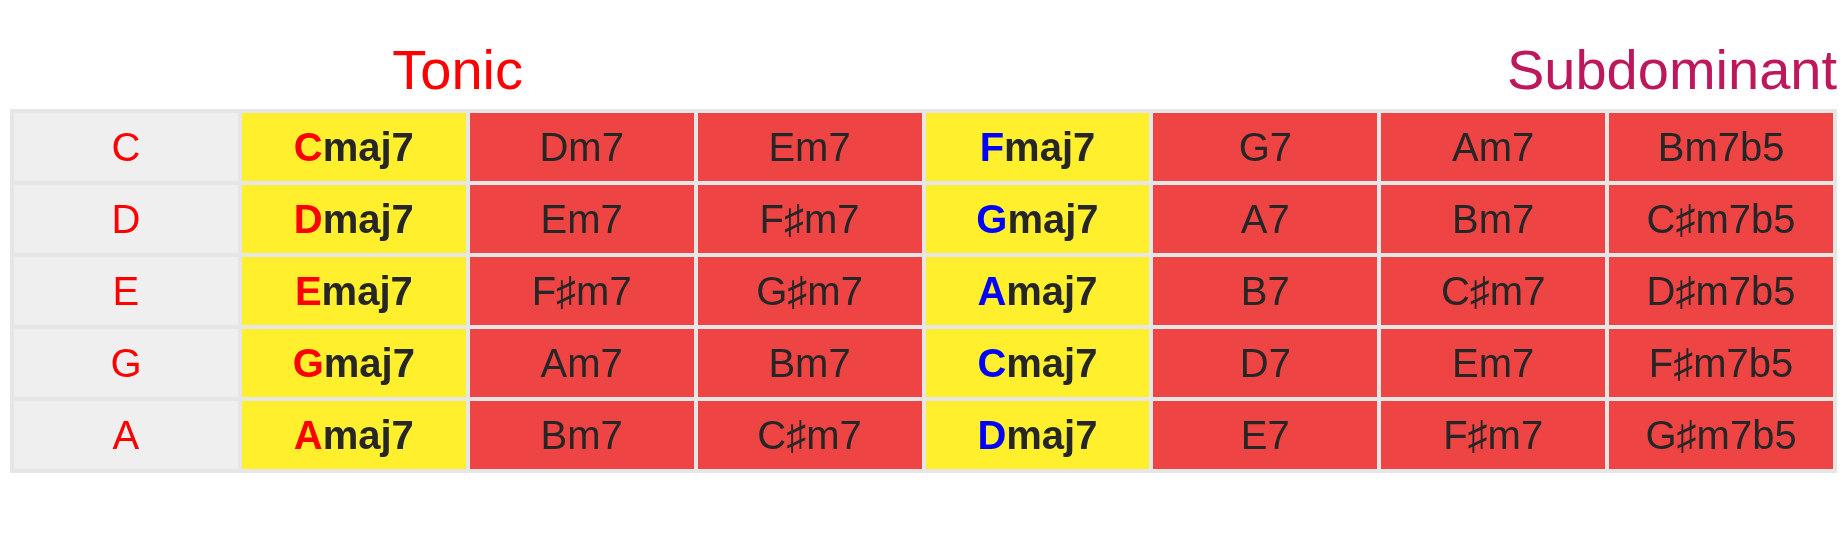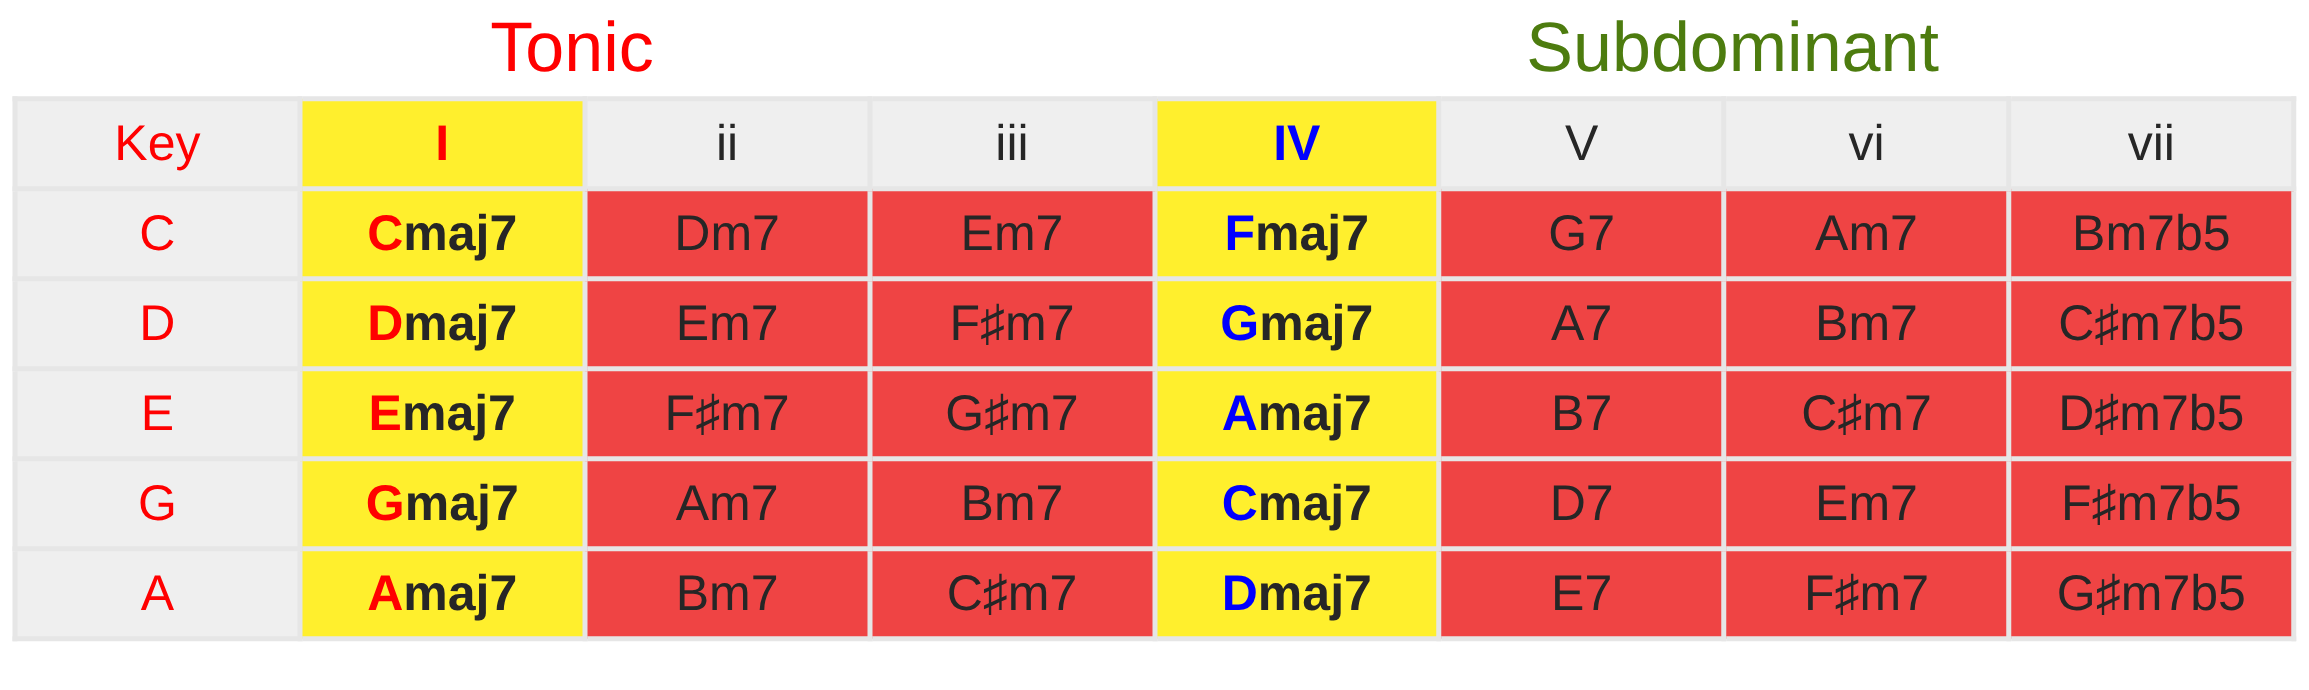--- a/index.html
+++ b/index.html
@@ -5,36 +5,37 @@
   html, body {
     margin: 0;
     padding: 0;
     background: #fff;
     font-family: Arial, Helvetica, sans-serif;
   }
   .wrap {
     width: 1847px;
     box-sizing: border-box;
     padding: 4px 10px 10px 10px;
+    margin-top: 32px;
   }
   .titles {
     display: flex;
     font-size: 56px;
     line-height: 1.2;
     margin-bottom: 6px;
   }
   .titles .t-tonic {
     color: #ff0000;
     width: 49%;
     text-align: center;
   }
   .titles .t-subdom {
-    color: #4d7c0f;
+    color: #be185d;
     width: 51%;
-    text-align: center;
+    text-align: right;
     padding-left: 30px;
     box-sizing: border-box;
   }
   table {
     border-collapse: collapse;
     width: 100%;
     table-layout: fixed;
   }
   td {
     border: 4px solid #e6e6e6;
@@ -77,30 +78,20 @@
 
 <div class="wrap">
 
   <div class="titles">
     <div class="t-tonic">Tonic</div>
     <div class="t-subdom">Subdominant</div>
   </div>
 
   <table>
     <tbody id="tbody">
-        <tr class="header">
-          <td class="keycol">Key</td>
-          <td class="hilite bold" style="color: rgb(255, 0, 0);">I</td>
-          <td>ii</td>
-          <td>iii</td>
-          <td class="hilite bold" style="color: rgb(0, 0, 255);">IV</td>
-          <td>V</td>
-          <td>vi</td>
-          <td>vii</td>
-        </tr>
         <tr>
           <td class="keycol">C</td>
           <td class="hilite"><span class="tonic-note">C</span><span class="bold">maj7</span></td>
           <td><span>D</span><span>m7</span></td>
           <td><span>E</span><span>m7</span></td>
           <td class="hilite"><span class="subdom-note">F</span><span class="bold">maj7</span></td>
           <td><span>G</span><span>7</span></td>
           <td><span>A</span><span>m7</span></td>
           <td><span>B</span><span>m7b5</span></td>
         </tr>

